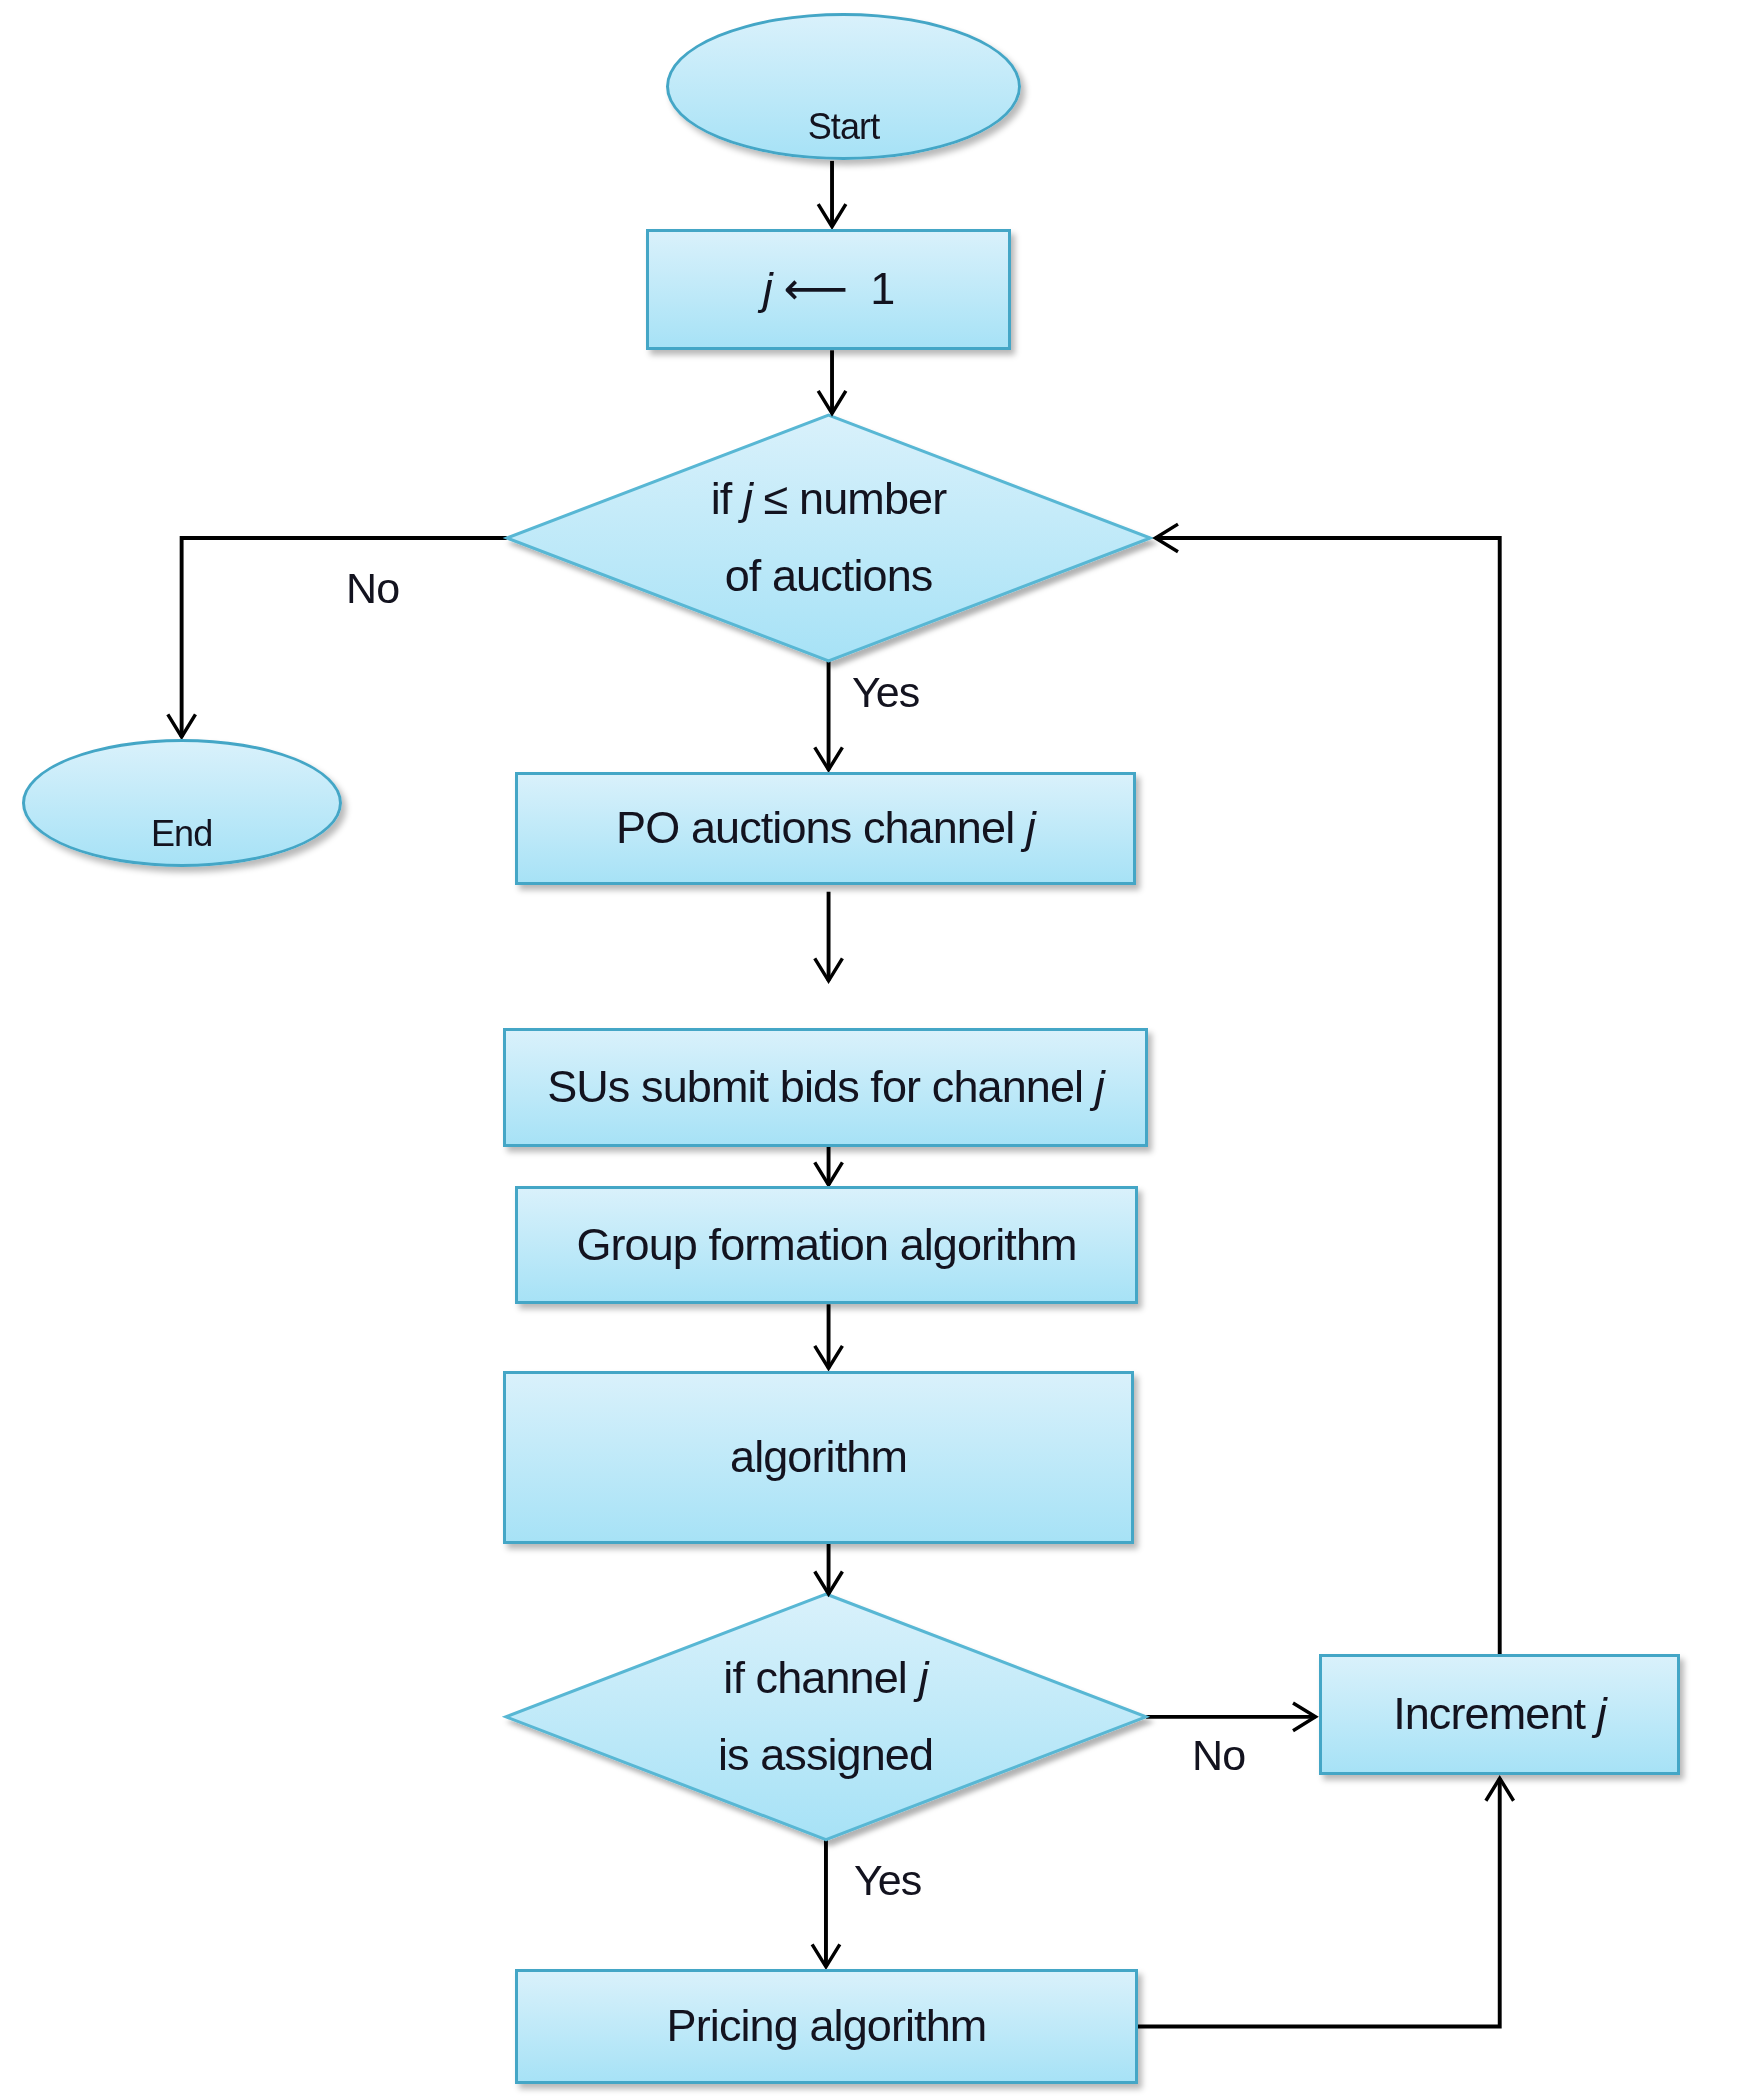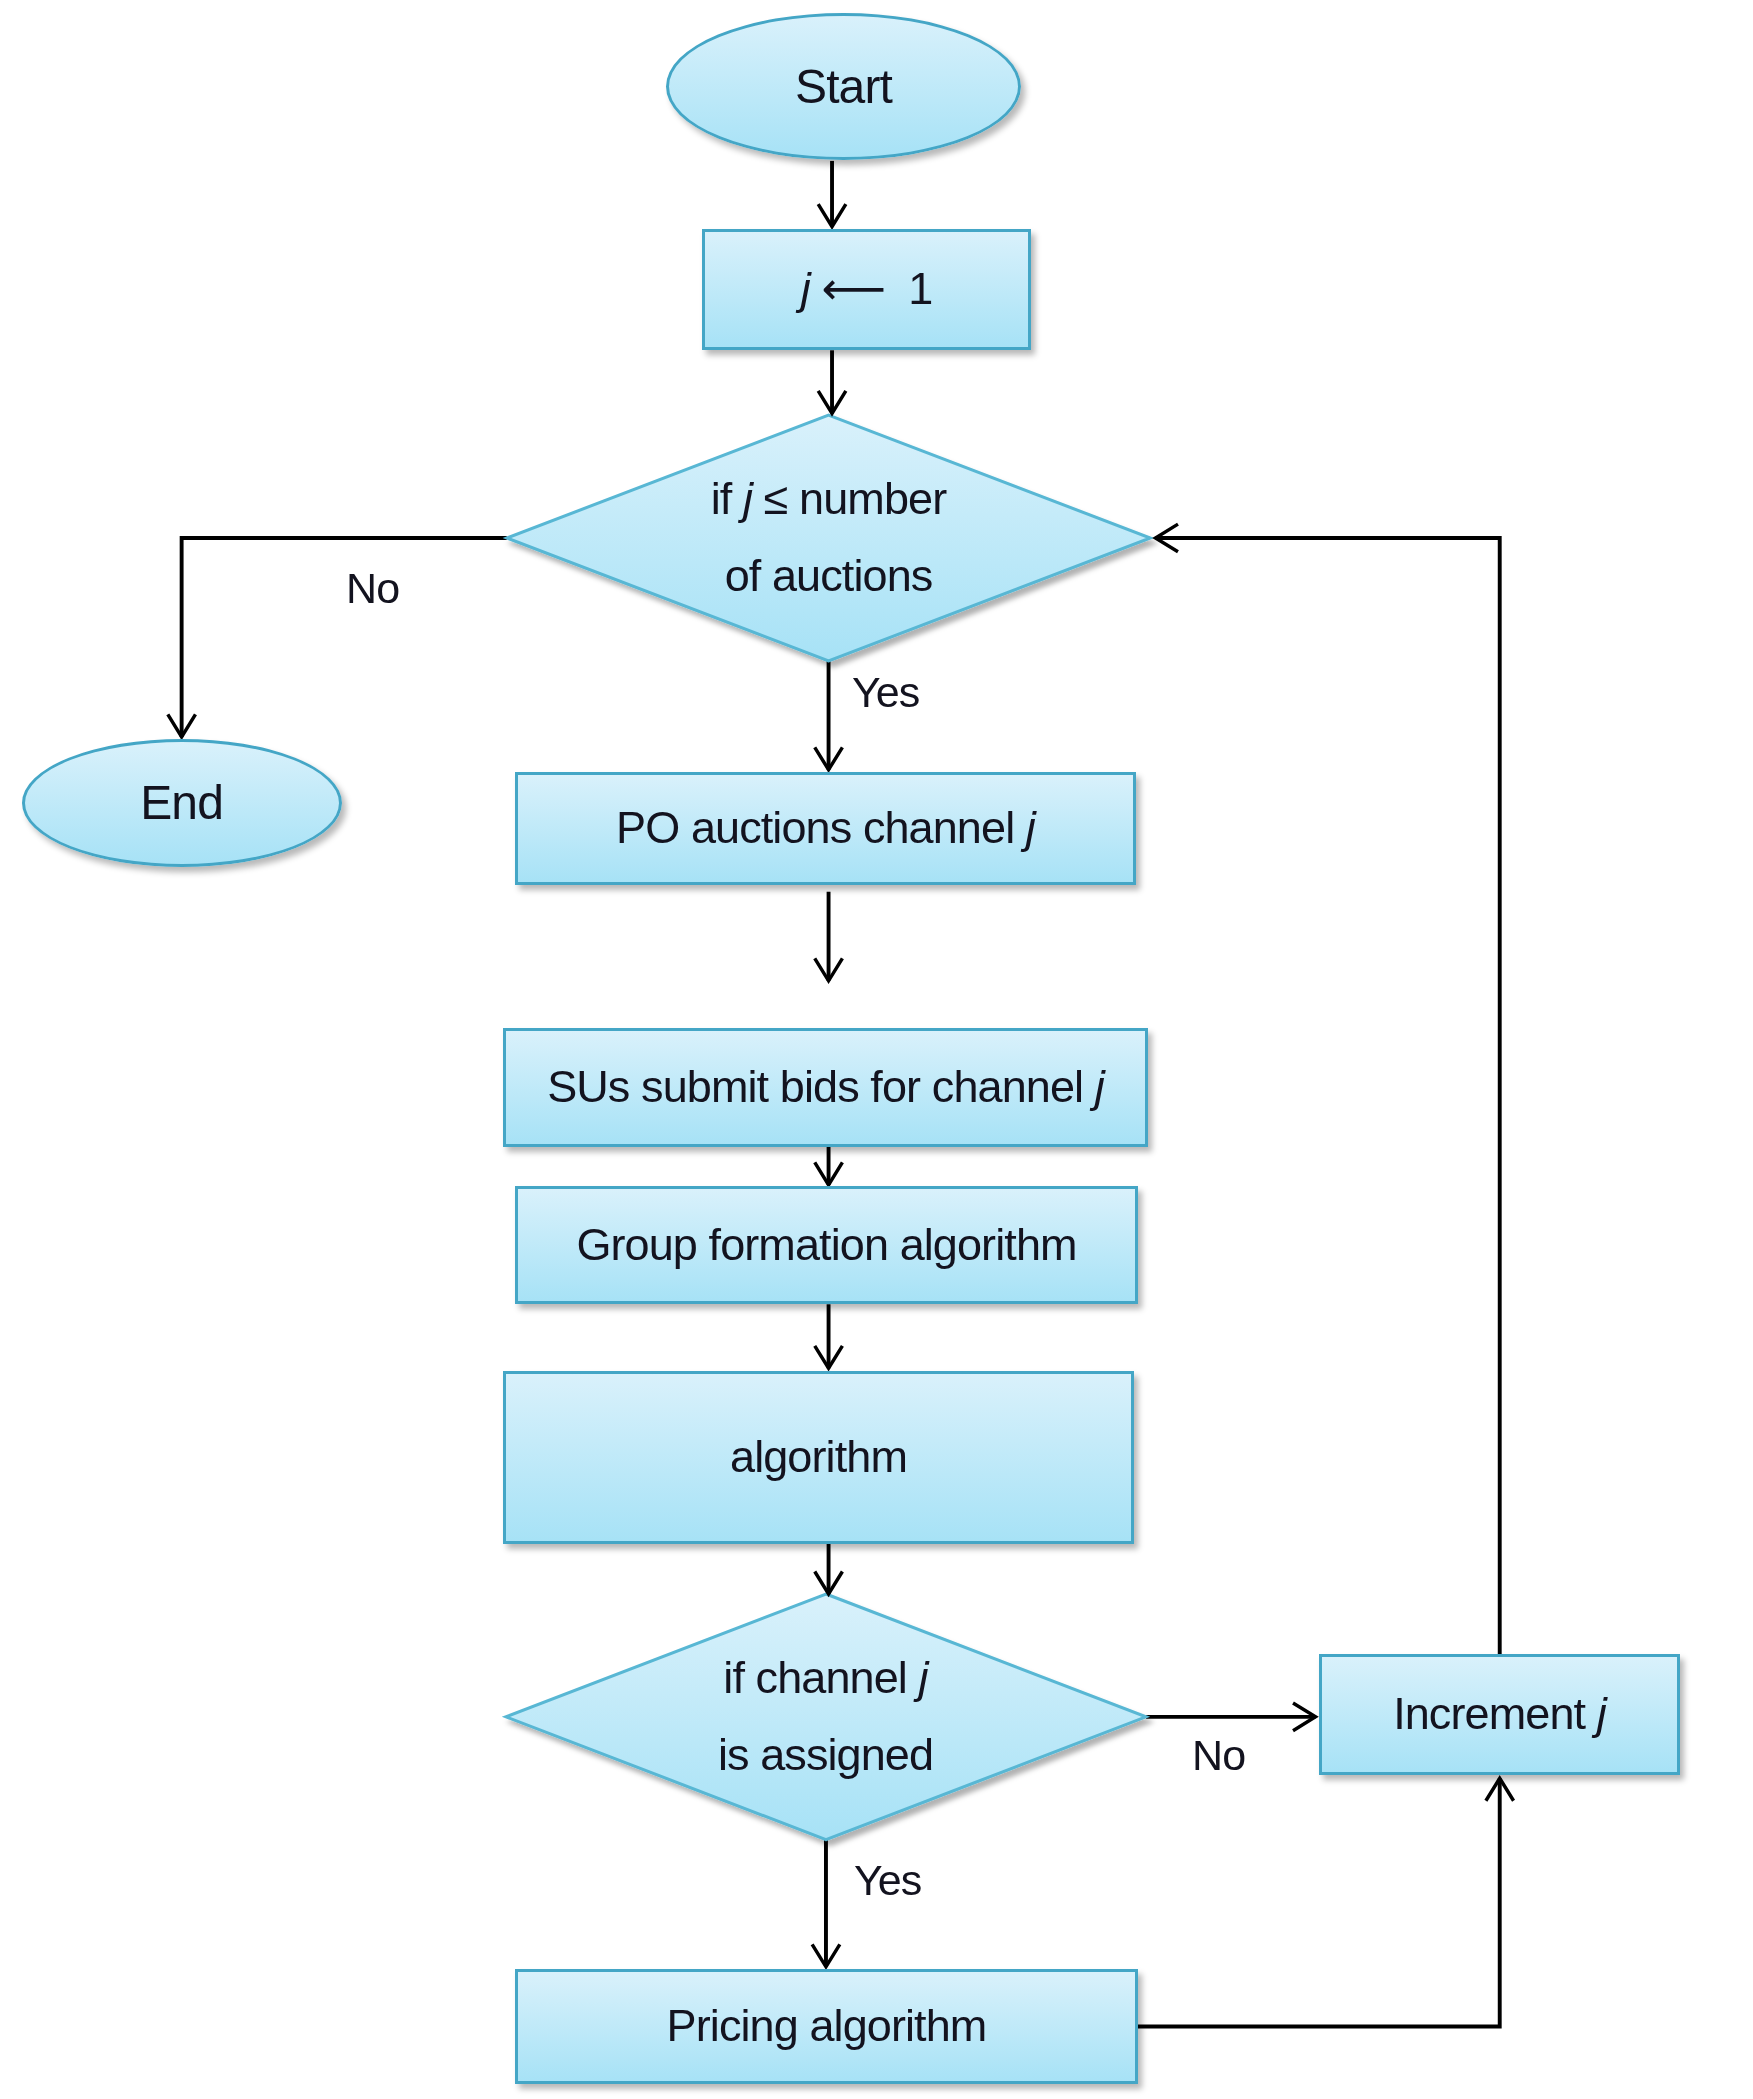--- a/index.html
+++ b/index.html
@@ -20,21 +20,21 @@
   #canvas{position:absolute;left:0;top:0;width:1754px;height:2100px;}
   #connector-layer{position:absolute;left:0;top:0;}
   .node{
     position:absolute;box-sizing:border-box;
     background:linear-gradient(180deg,var(--node-fill-top),var(--node-fill-bottom));
     border:3.5px solid var(--node-border);
     box-shadow:4.3px 5.2px 6px rgba(0,0,0,0.28);
     display:flex;align-items:center;justify-content:center;text-align:center;
     font-size:45px;letter-spacing:-0.9px;line-height:1.7;
   }
-  .terminator{border-radius:50%;font-size:48px;}
+  .terminator{border-radius:50%;font-size:36px;align-items:flex-end;}
   .dtext{
     position:absolute;display:flex;flex-direction:column;align-items:center;justify-content:center;
     text-align:center;font-size:45px;letter-spacing:-0.9px;line-height:1.7;
   }
   .elabel{position:absolute;font-size:43px;letter-spacing:-0.9px;}
   .it{font-style:italic;}
   .tline{white-space:pre;}
 </style>
 </head>
 <body>
@@ -87,21 +87,21 @@
       <path d="M1718 2082 L1734 2056 L1750 2082"></path>
     </g>
   </svg>
 
   <div class="node terminator" style="left:666px;top:13px;width:355px;height:147px">
     <div>
         <div class="tline"><span>Start</span></div>
       </div>
   </div>
 
-  <div class="node" style="left:702px;top:229px;width:329px;height:121px">
+  <div class="node" style="left:646px;top:229px;width:365px;height:121px">
     <div>
         <div class="tline"><span class="it">j</span><span> ⟵  1</span></div>
       </div>
   </div>
 
   <div class="node terminator" style="left:21.6px;top:739px;width:320px;height:128px">
     <div>
         <div class="tline"><span>End</span></div>
       </div>
   </div>

